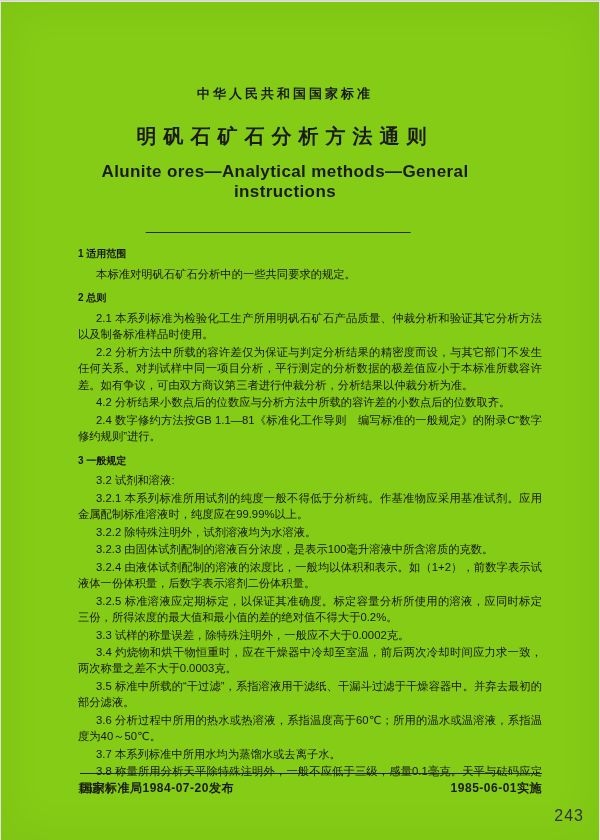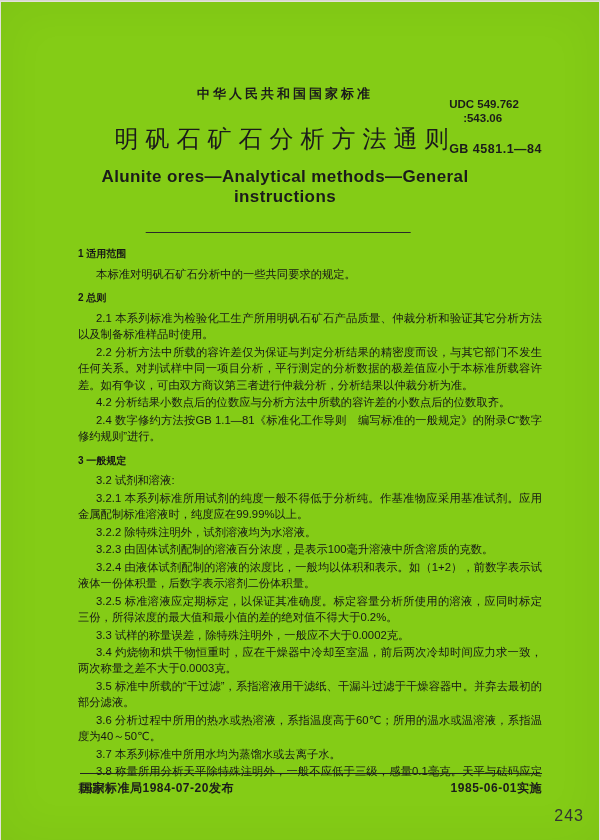--- a/index.html
+++ b/index.html
@@ -35,22 +35,22 @@
     text-align: center;
     padding-right: 50px; 
   }
   .std-body {
     font-size: 13px;
     font-weight: bold;
     letter-spacing: 3px;
     margin-top: 18px;
   }
   .title-cn {
-    font-size: 24px;
-    font-weight: normal;
+    font-size: 20px;
+    font-weight: bold;
     letter-spacing: 7px;
     margin-top: 20px;
   }
   .title-en {
     font-size: 17px;
     font-weight: bold;
     letter-spacing: 0.4px;
     margin-top: 12px;
   }
   .codes {
@@ -123,25 +123,20 @@
 
 <div class="paper">
   <div class="inner">
 
     <div class="header">
       <div class="header-center">
         <div class="std-body">中华人民共和国国家标准</div>
         <div class="title-cn">明矾石矿石分析方法通则</div>
         <div class="title-en">Alunite ores—Analytical methods—General instructions</div>
       </div>
-      <div class="codes">
-        <div>UDC 549.762</div>
-        <div style="padding-left:14px">:543.06</div>
-        <div class="gb-no">GB 4581.1—84</div>
-      </div>
       <div class="header-rule"></div>
     </div>
 
     <div class="doc-content">
 
     <div class="heading">1  适用范围</div>
         <div class="para">本标准对明矾石矿石分析中的一些共同要求的规定。</div>
         <div class="heading">2  总则</div>
         <div class="para">2.1  本系列标准为检验化工生产所用明矾石矿石产品质量、仲裁分析和验证其它分析方法以及制备标准样品时使用。</div>
         <div class="para">2.2  分析方法中所载的容许差仅为保证与判定分析结果的精密度而设，与其它部门不发生任何关系。对判试样中同一项目分析，平行测定的分析数据的极差值应小于本标准所载容许差。如有争议，可由双方商议第三者进行仲裁分析，分析结果以仲裁分析为准。</div>

